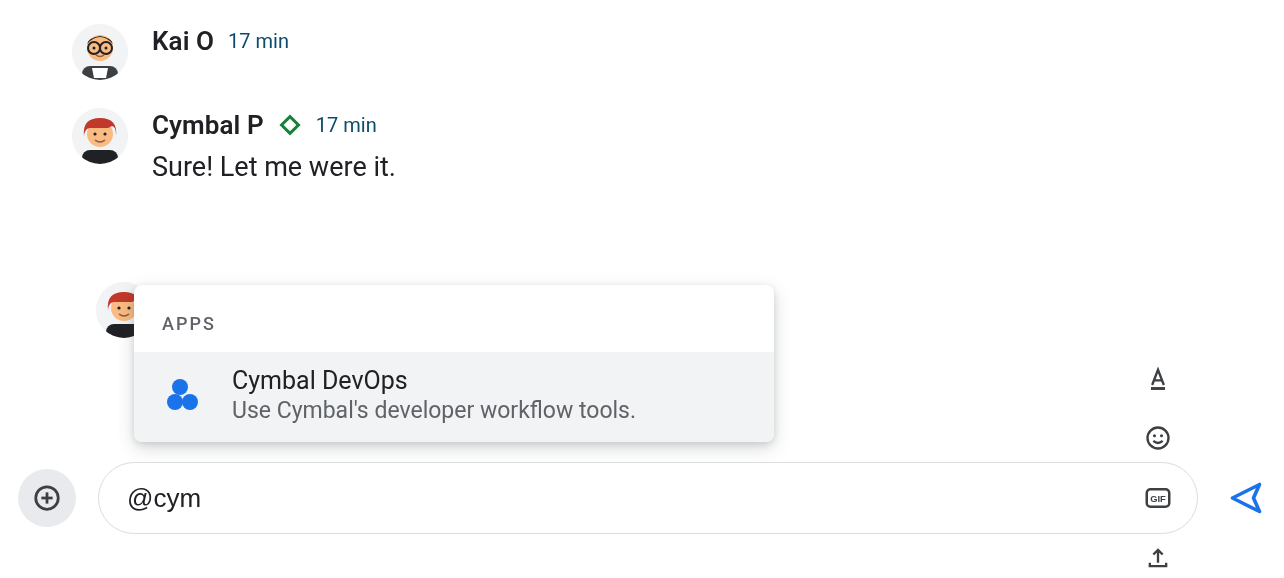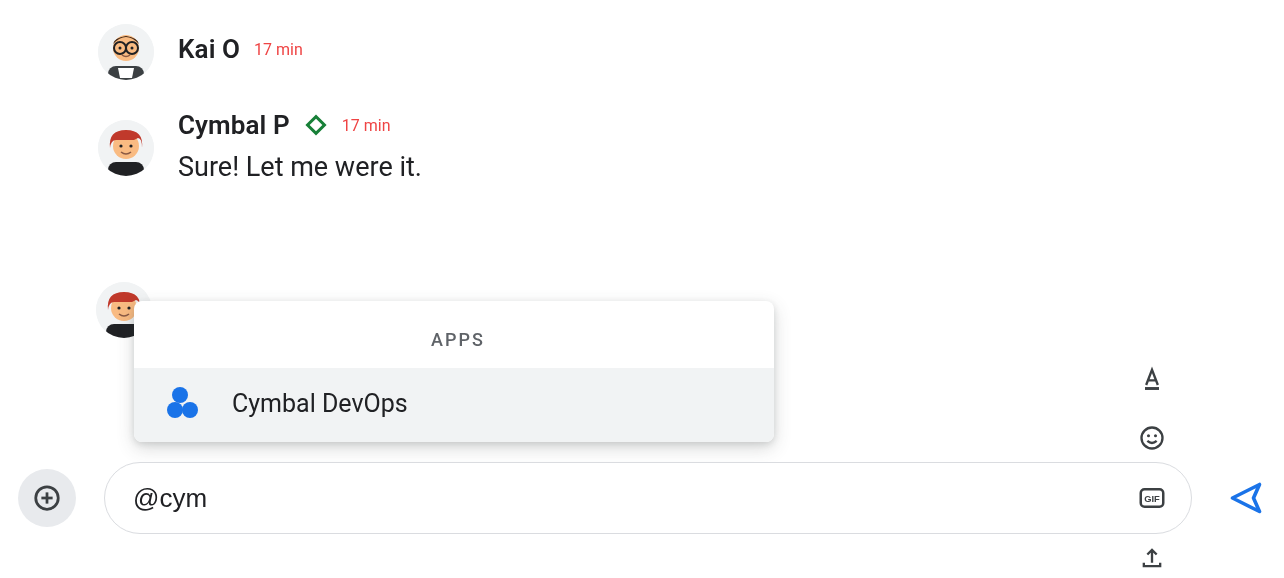--- a/index.html
+++ b/index.html
@@ -10,22 +10,22 @@
     color: #202124;
     width: 1284px;
     height: 578px;
     position: relative;
   }
   .chat-area {
     padding: 20px 0 0 0;
   }
   .message {
     display: flex;
-    align-items: center;
-    padding: 4px 0 24px 98px;
+    align-items: flex-start;
+    padding: 4px 0 24px 72px;
   }
   .avatar {
     width: 56px;
     height: 56px;
     border-radius: 50%;
     background: #f1f3f4;
     display: flex;
     align-items: center;
     justify-content: center;
     flex-shrink: 0;
@@ -39,22 +39,22 @@
     gap: 14px;
     margin-bottom: 8px;
   }
   .msg-name {
     font-size: 26px;
     font-weight: 600;
     color: #202124;
     letter-spacing: 0.1px;
   }
   .msg-time {
-    font-size: 16px;
-    color: #ef4444;
+    font-size: 20px;
+    color: #0c4a6e;
     font-weight: 400;
   }
   .msg-text {
     font-size: 27px;
     color: #202124;
     line-height: 1.45;
   }
   .diamond-badge {
     display: inline-block;
     width: 24px; height: 24px;
@@ -70,21 +70,20 @@
     box-shadow: 0 2px 6px rgba(60,64,67,0.15), 0 6px 18px rgba(60,64,67,0.2);
     overflow: hidden;
   }
   .mention-section-header {
     font-size: 18px;
     letter-spacing: 2px;
     color: #5f6368;
     padding: 28px 20px 18px 28px;
     text-transform: uppercase;
     font-weight: 500;
-    text-align: center;
   }
   .mention-item {
     display: flex;
     align-items: center;
     padding: 14px 28px 18px 28px;
     background: #f1f3f4;
     gap: 28px;
     cursor: pointer;
   }
   .mention-icon {
@@ -108,21 +107,21 @@
     overflow: hidden;
   }
   
   .compose-row {
     position: absolute;
     left: 18px;
     right: 18px;
     bottom: 44px;
     display: flex;
     align-items: center;
-    gap: 28px;
+    gap: 22px;
   }
   .add-btn {
     width: 58px; height: 58px;
     border-radius: 50%;
     background: #e8eaed;
     display:flex; align-items:center; justify-content:center;
     cursor: pointer;
   }
   .compose-box {
     flex: 1;
@@ -236,20 +235,21 @@
   <div class="mention-item">
     <div class="mention-icon">
       <svg viewBox="0 0 42 42" width="42" height="42">
         <circle cx="18" cy="13" r="8" fill="#1a73e8"></circle>
         <circle cx="13" cy="28" r="8" fill="#1a73e8"></circle>
         <circle cx="28" cy="28" r="8" fill="#1a73e8"></circle>
       </svg>
     </div>
     <div class="mention-text">
       <span class="mention-name">Cymbal DevOps</span>
+      <span class="mention-desc">Use Cymbal's developer workflow tools.</span>
     </div>
   </div>
 </div>
 
 <div class="compose-row">
   <div class="add-btn">
     <svg viewBox="0 0 24 24" width="30" height="30">
         <circle cx="12" cy="12" r="9" fill="none" stroke="#3c4043" stroke-width="2.2"></circle>
         <line x1="12" y1="7.5" x2="12" y2="16.5" stroke="#3c4043" stroke-width="2.2"></line>
         <line x1="7.5" y1="12" x2="16.5" y2="12" stroke="#3c4043" stroke-width="2.2"></line>

